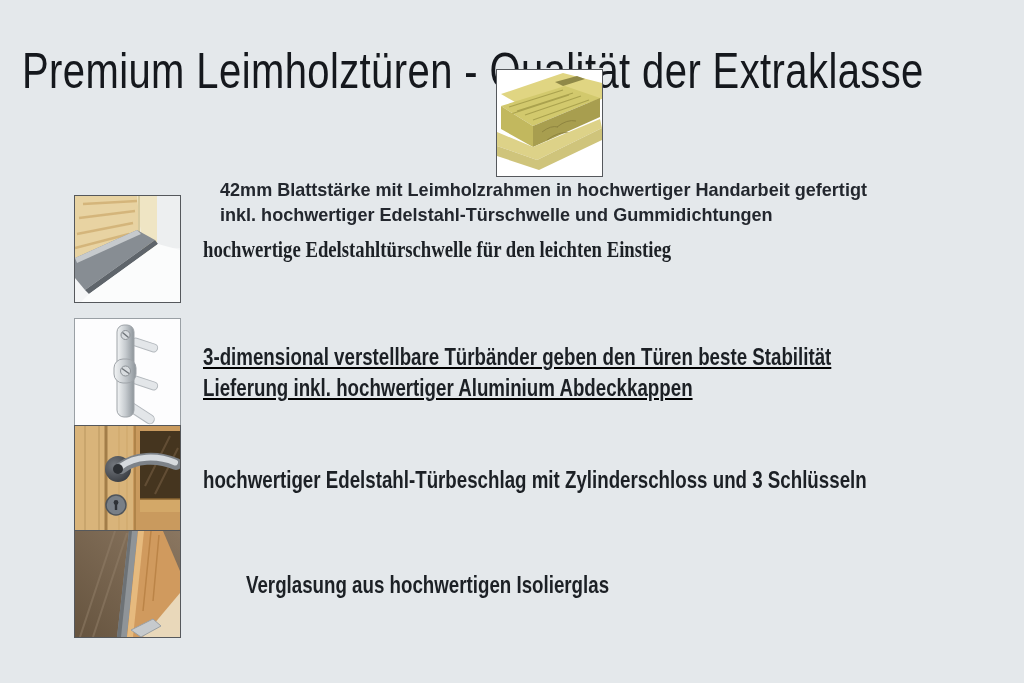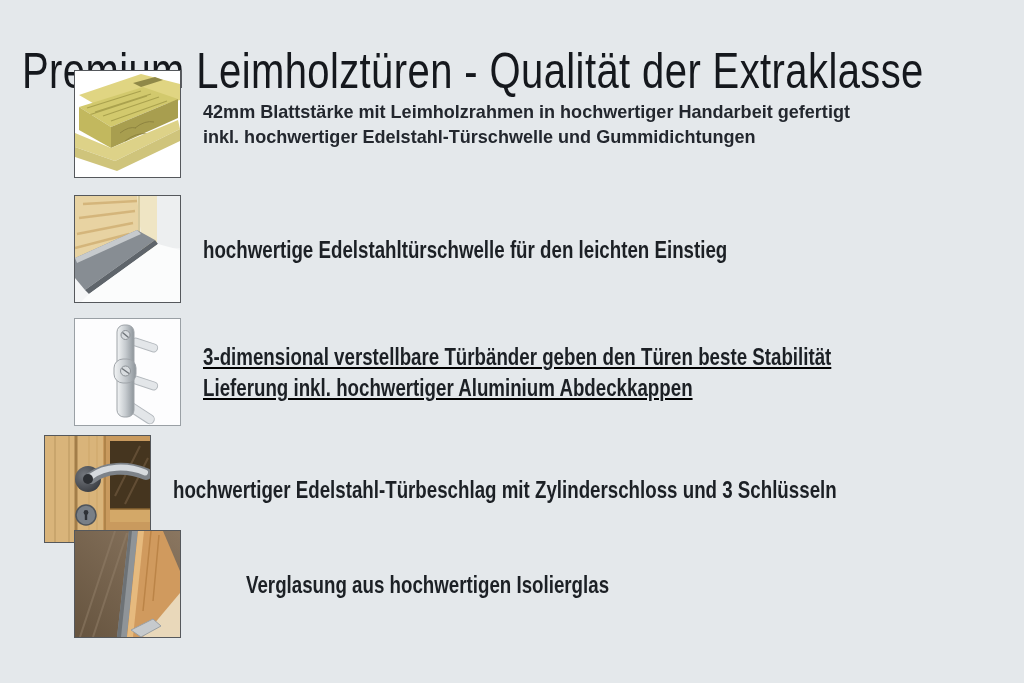--- a/index.html
+++ b/index.html
@@ -13,24 +13,24 @@
     position:absolute;left:22px;top:9px;
     font-size:50px;line-height:56px;font-weight:400;
     color:#15181d;white-space:nowrap;
     transform:scaleX(0.80);transform-origin:left top;
     letter-spacing:0.5px;
   }
   .feature-row{
     position:absolute;left:74px;right:0;height:110px;
     display:flex;align-items:center;
   }
-  .row-1{top:69px;}
-  .row-2{top:194px;}
+  .row-1{top:69px;flex-direction:column;}
+  .row-2{top:194px;font-family:Liberation Serif, serif;}
   .row-3{top:317px;text-decoration:underline;}
-  .row-4{top:434px;justify-content:flex-end;}
+  .row-4{top:424px;}
   .row-5{top:529px;gap:43px;}
   .thumb{
     width:107px;height:108px;flex:none;
     border:1px solid #55585c;box-sizing:border-box;
     background:#ffffff;overflow:hidden;
   }
   .thumb.light-border{border-color:#9aa0a5;}
   .thumb svg{display:block;width:105px;height:106px;}
   .feature-text{
     margin-left:22px;color:#1e2126;

